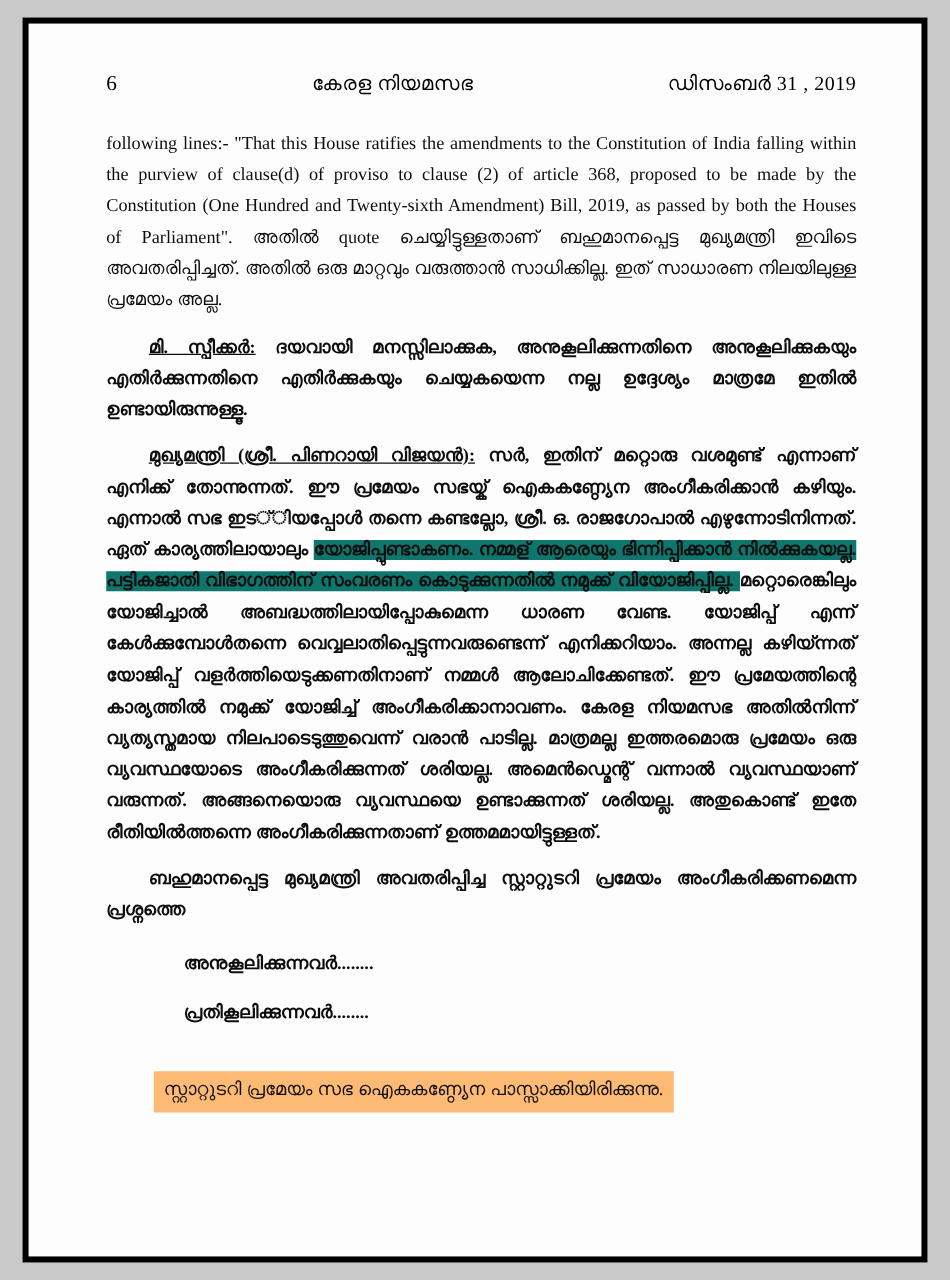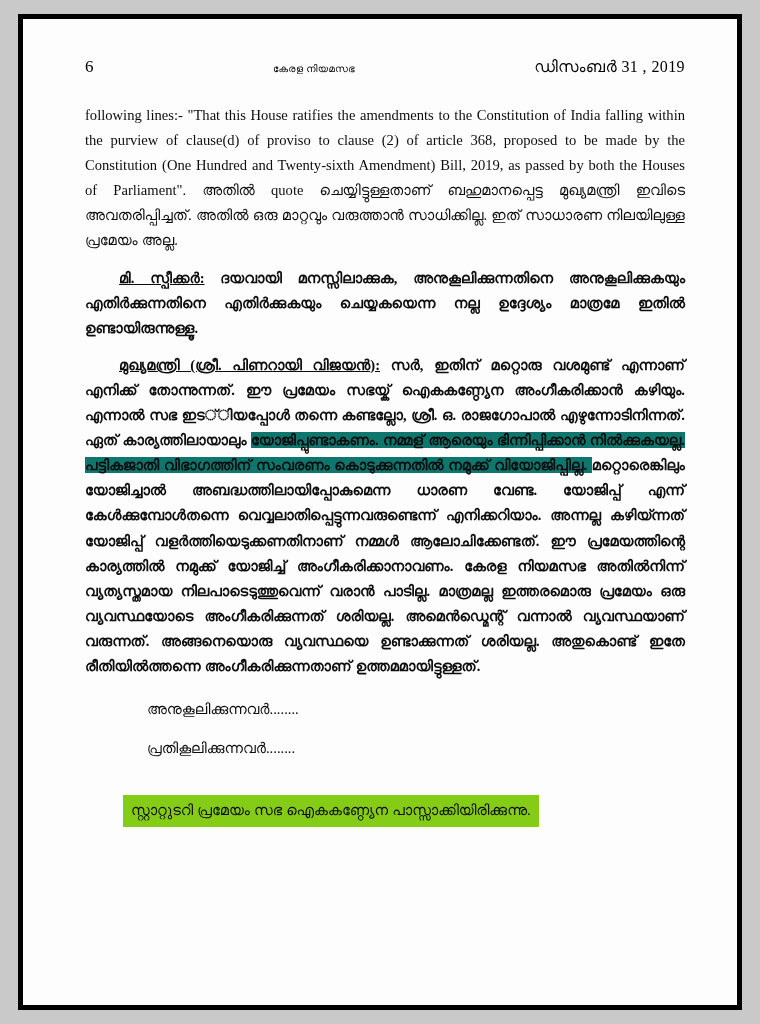--- a/index.html
+++ b/index.html
@@ -39,21 +39,21 @@
     justify-content: space-between;
     font-size: 13.5px;
     margin-bottom: 26px;
   }
   .header-page-no {
     font-size: 17px;
     font-family: "Liberation Serif", serif;
     letter-spacing: 0.5px;
   }
   .header-center {
-    font-size: 10px;
+    font-size: 16px;
     letter-spacing: 0.4px;
   }
   .header-right {
     font-size: 16px;
     letter-spacing: 0.4px;
   }
   .body-text {
     font-size: 14.6px;
     line-height: 1.72;
     text-align: justify;
@@ -72,26 +72,27 @@
   .u {
     text-decoration: underline;
   }
   .hl {
     background: #0f766e;
   }
   .final-box {
     margin-top: 20px;
     margin-left: 38px;
     display: inline-block;
-    background: #84cc16;
+    background: #fdba74;
     padding: 3px 8px 4px 8px;
   }
   .sig-block p {
     margin: 0 0 14px 0;
     text-indent: 62px;
+    font-weight: bold;
   }
   .spacer-sm { height: 6px; }
 </style>
 </head>
 <body>
 
 <div class="page-frame">
   <div class="page-inner">
 
     <div class="header-row">
@@ -102,20 +103,21 @@
 
     <div class="body-text">
 
       <p class="para"><span>following lines:- "That this House ratifies the amendments to the Constitution of India falling within the purview of clause(d) of proviso to clause (2) of article 368, proposed to be made by the Constitution (One Hundred and Twenty-sixth Amendment) Bill, 2019, as passed by both the Houses of Parliament". </span><span>അതിൽ quote ചെയ്യിട്ടുള്ളതാണ് ബഹുമാനപ്പെട്ട മുഖ്യമന്ത്രി ഇവിടെ അവതരിപ്പിച്ചത്. അതിൽ ഒരു മാറ്റവും വരുത്താൻ സാധിക്കില്ല. ഇത് സാധാരണ നിലയിലുള്ള പ്രമേയം അല്ല.</span></p>
 
       <p class="para indent"><span class="u">മി. സ്പീക്കർ:</span><span> ദയവായി മനസ്സിലാക്കുക, അനുകൂലിക്കുന്നതിനെ അനുകൂലിക്കുകയും എതിർക്കുന്നതിനെ എതിർക്കുകയും ചെയ്യകയെന്ന നല്ല ഉദ്ദേശ്യം മാത്രമേ ഇതിൽ ഉണ്ടായിരുന്നുള്ളൂ.</span></p>
 
       <p class="para indent"><span class="u">മുഖ്യമന്ത്രി (ശ്രീ. പിണറായി വിജയൻ):</span><span> സർ, ഇതിന് മറ്റൊരു വശമുണ്ട് എന്നാണ് എനിക്ക് തോന്നുന്നത്. ഈ പ്രമേയം സഭയ്ക് ഐകകണ്ഠ്യേന അംഗീകരിക്കാൻ കഴിയും. എന്നാൽ സഭ ഇട඙്඙ിയപ്പോൾ തന്നെ കണ്ടല്ലോ, ശ്രീ. ഒ. രാജഗോപാൽ എഴുന്നോടിനിന്നത്. ഏത് കാര്യത്തിലായാലും </span><span class="hl">യോജിപ്പുണ്ടാകണം. നമ്മള് ആരെയും ഭിന്നിപ്പിക്കാൻ നിൽക്കുകയല്ല. പട്ടികജാതി വിഭാഗത്തിന് സംവരണം കൊടുക്കുന്നതിൽ നമുക്ക് വിയോജിപ്പില്ല. </span><span>മറ്റൊരെങ്കിലും യോജിച്ചാൽ അബദ്ധത്തിലായിപ്പോകുമെന്ന ധാരണ വേണ്ട. യോജിപ്പ് എന്ന് കേൾക്കുമ്പോൾതന്നെ വെവ്വലാതിപ്പെട്ടുന്നവരുണ്ടെന്ന് എനിക്കറിയാം. അന്നല്ല കഴിയ്ന്നത് യോജിപ്പ് വളർത്തിയെടുക്കണതിനാണ് നമ്മൾ ആലോചിക്കേണ്ടത്. ഈ പ്രമേയത്തിന്റെ കാര്യത്തിൽ നമുക്ക് യോജിച്ച് അംഗീകരിക്കാനാവണം. കേരള നിയമസഭ അതിൽനിന്ന് വ്യത്യസ്തമായ നിലപാടെടുത്തുവെന്ന് വരാൻ പാടില്ല. മാത്രമല്ല ഇത്തരമൊരു പ്രമേയം ഒരു വ്യവസ്ഥയോടെ അംഗീകരിക്കുന്നത് ശരിയല്ല. അമെൻഡ്മെന്റ് വന്നാൽ വ്യവസ്ഥയാണ് വരുന്നത്. അങ്ങനെയൊരു വ്യവസ്ഥയെ ഉണ്ടാക്കുന്നത് ശരിയല്ല. അതുകൊണ്ട് ഇതേ രീതിയിൽത്തന്നെ അംഗീകരിക്കുന്നതാണ് ഉത്തമമായിട്ടുള്ളത്.</span></p>
 
 
+      <p class="para indent">ബഹുമാനപ്പെട്ട മുഖ്യമന്ത്രി അവതരിപ്പിച്ച സ്റ്റാറ്റുടറി പ്രമേയം അംഗീകരിക്കണമെന്ന പ്രശ്നത്തെ</p>
 
       <div class="spacer-sm"></div>
 
       <div class="sig-block">
         <p>അനുകൂലിക്കുന്നവർ........</p>
         <p>പ്രതികൂലിക്കുന്നവർ........</p>
       </div>
 
       <div class="final-box">സ്റ്റാറ്റുടറി പ്രമേയം സഭ ഐകകണ്ഠ്യേന പാസ്സാക്കിയിരിക്കുന്നു.</div>
 

